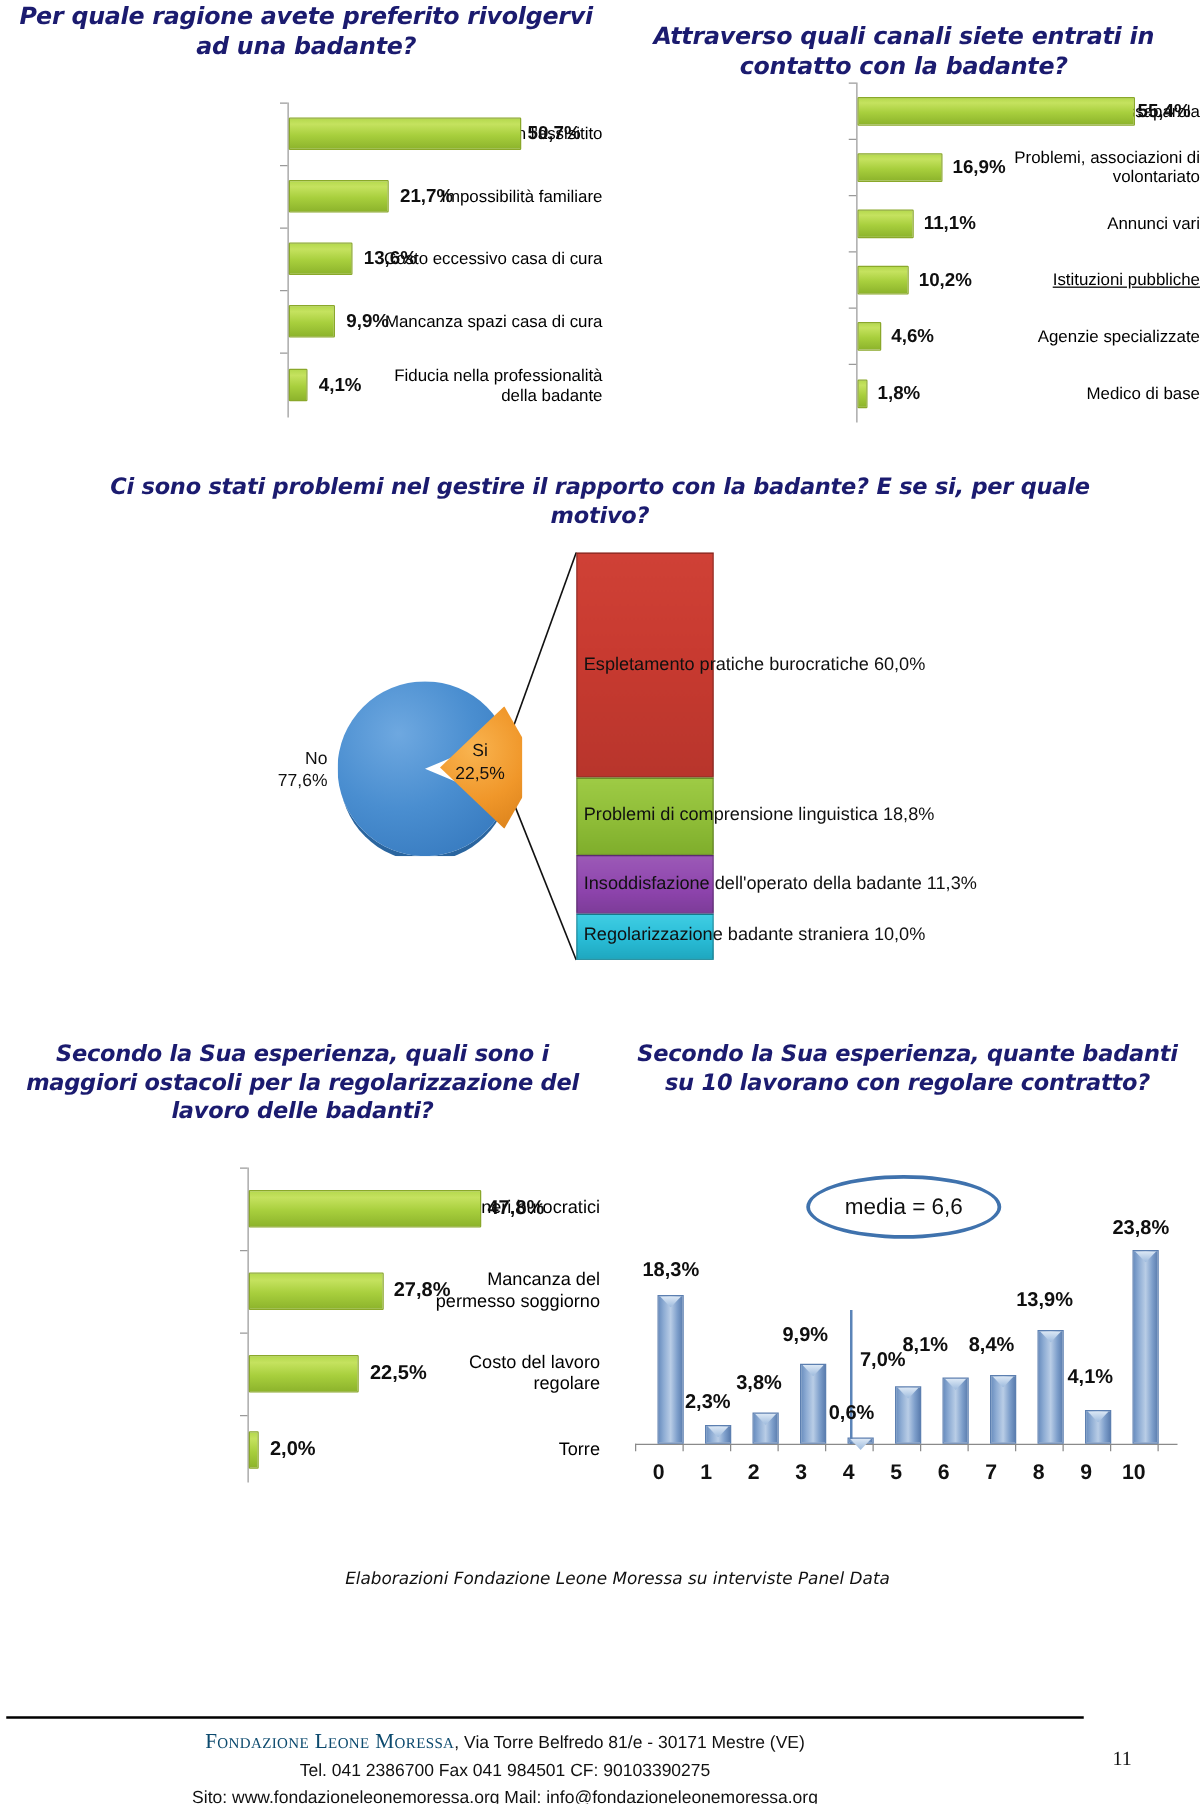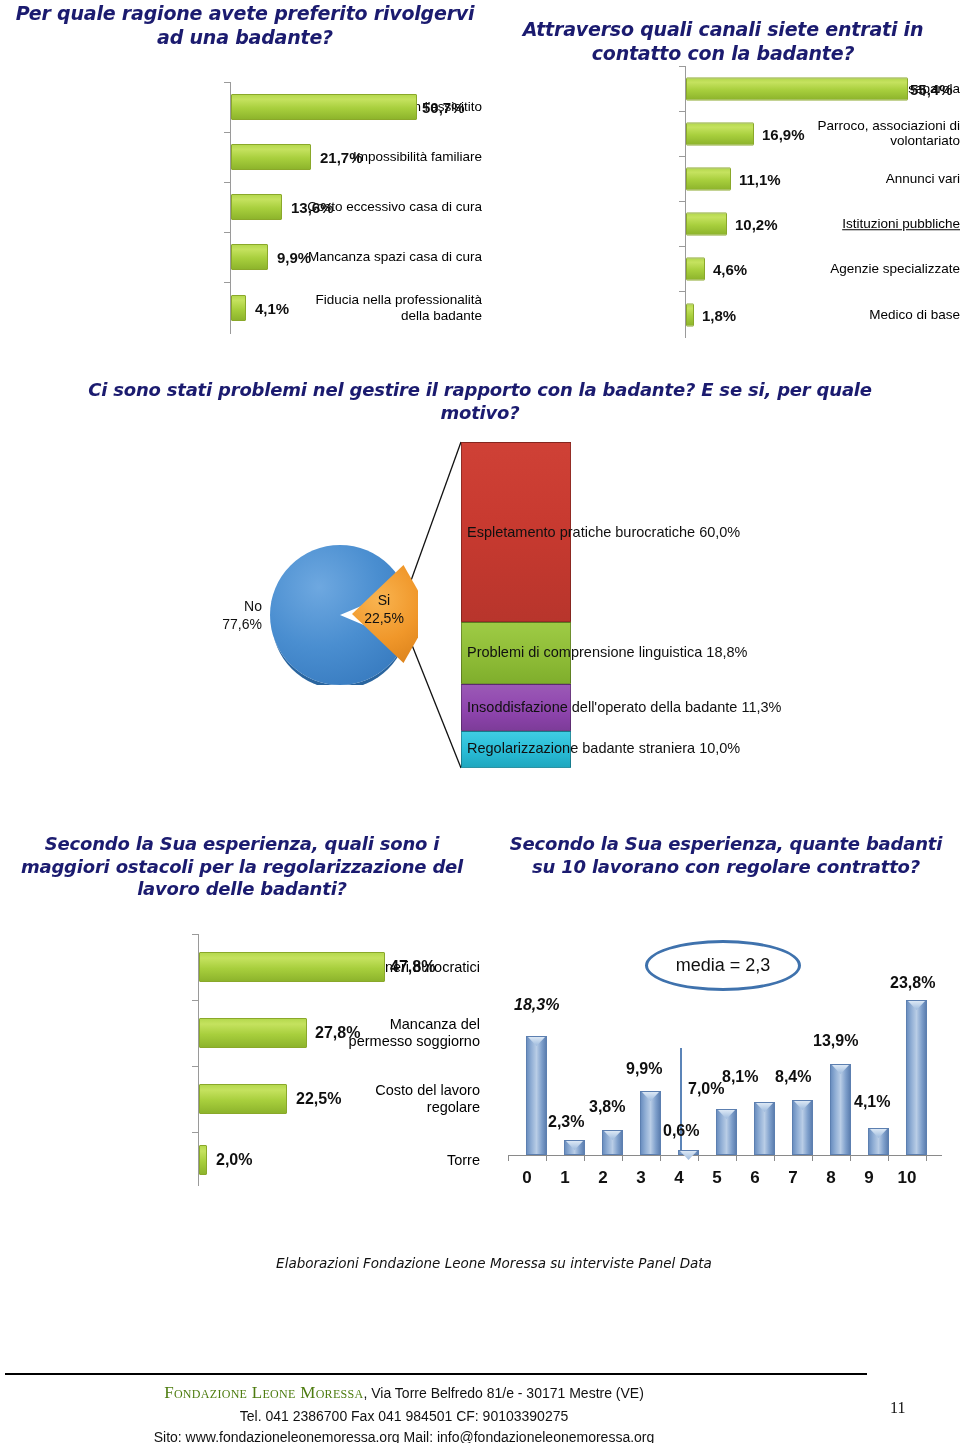--- a/index.html
+++ b/index.html
@@ -95,21 +95,21 @@
     font-family:"Liberation Sans",sans-serif;}
 
   
   .note{
     position:absolute;width:100%;text-align:center;
     font-family:"DejaVu Sans",sans-serif;font-style:italic;font-size:13.5px;color:#111;
   }
   .hr{position:absolute;height:1.5px;background:#000;}
   .foot{position:absolute;width:100%;text-align:center;font-size:14px;color:#111;line-height:1.5;
     font-family:"Liberation Sans",sans-serif;}
-  .brand{font-family:"Liberation Serif",serif;font-variant:small-caps;font-size:17px;color:#4d7c0f;letter-spacing:.3px;}
+  .brand{font-family:"Liberation Serif",serif;font-variant:small-caps;font-size:17px;color:#0c4a6e;letter-spacing:.3px;}
   .pagenum{position:absolute;font-family:"Liberation Serif",serif;font-size:16px;color:#111;}
 </style>
 </head>
 <body>
 
 <div class="page">
 
   <div class="qtitle" style="left:8px;top:2px;width:474px;font-size:19px;">Per quale ragione avete preferito rivolgervi ad una badante?</div>
 
   <div class="chart" style="left:0;top:78px;width:482px;height:262px;">
@@ -158,21 +158,21 @@
     <div class="axisV" style="left:205px;top:4px;height:272px;"></div>
 
     <div class="hrow" style="top:4px;height:45px;">
       <div class="hlabel" style="width:197px;">Passaparola</div>
       <div class="hbar" style="left:206px;width:222px;height:23px;"></div>
       <div class="hval" style="left:430px;">55,4%</div>
       <div class="tick" style="left:199px;top:0;"></div>
     </div>
 
     <div class="hrow" style="top:49px;height:45px;">
-      <div class="hlabel" style="width:197px;">Parroco, associazioni di
+      <div class="hlabel" style="width:197px;">Problemi, associazioni di
 volontariato</div>
       <div class="hbar" style="left:206px;width:68px;height:23px;"></div>
       <div class="hval" style="left:282px;">16,9%</div>
       <div class="tick" style="left:199px;top:0;"></div>
     </div>
 
     <div class="hrow" style="top:94px;height:45px;">
       <div class="hlabel" style="width:197px;">Annunci vari</div>
       <div class="hbar" style="left:206px;width:45px;height:23px;"></div>
       <div class="hval" style="left:259px;">11,1%</div>
@@ -272,24 +272,24 @@
     </div>
   </div>
 
   <div class="qtitle" style="left:500px;top:833px;width:452px;font-size:18px;">Secondo la Sua esperienza, quante badanti su 10 lavorano con regolare contratto?</div>
 
   <div class="chart" style="left:500px;top:900px;width:460px;height:290px;">
 
     <div class="axisH" style="left:8px;top:255px;width:434px;"></div>
     <div class="medialine" style="left:180px;top:148px;height:107px;"></div>
 
-    <div class="ellipse" style="left:145px;top:40px;width:150px;height:45px;">media = 2,3</div>
+    <div class="ellipse" style="left:145px;top:40px;width:150px;height:45px;">media = 6,6</div>
 
     <div class="col" style="left:26px;bottom:35px;width:21px;height:119px;"></div>
-    <div class="colval" style="left:14px;top:96px;font-style:italic;">18,3%</div>
+    <div class="colval" style="left:14px;top:108px;">18,3%</div>
 
     <div class="col" style="left:64px;bottom:35px;width:21px;height:15px;"></div>
     <div class="colval" style="left:48px;top:213px;">2,3%</div>
 
     <div class="col" style="left:102px;bottom:35px;width:21px;height:25px;"></div>
     <div class="colval" style="left:89px;top:198px;">3,8%</div>
 
     <div class="col" style="left:140px;bottom:35px;width:21px;height:64px;"></div>
     <div class="colval" style="left:126px;top:160px;">9,9%</div>
 

